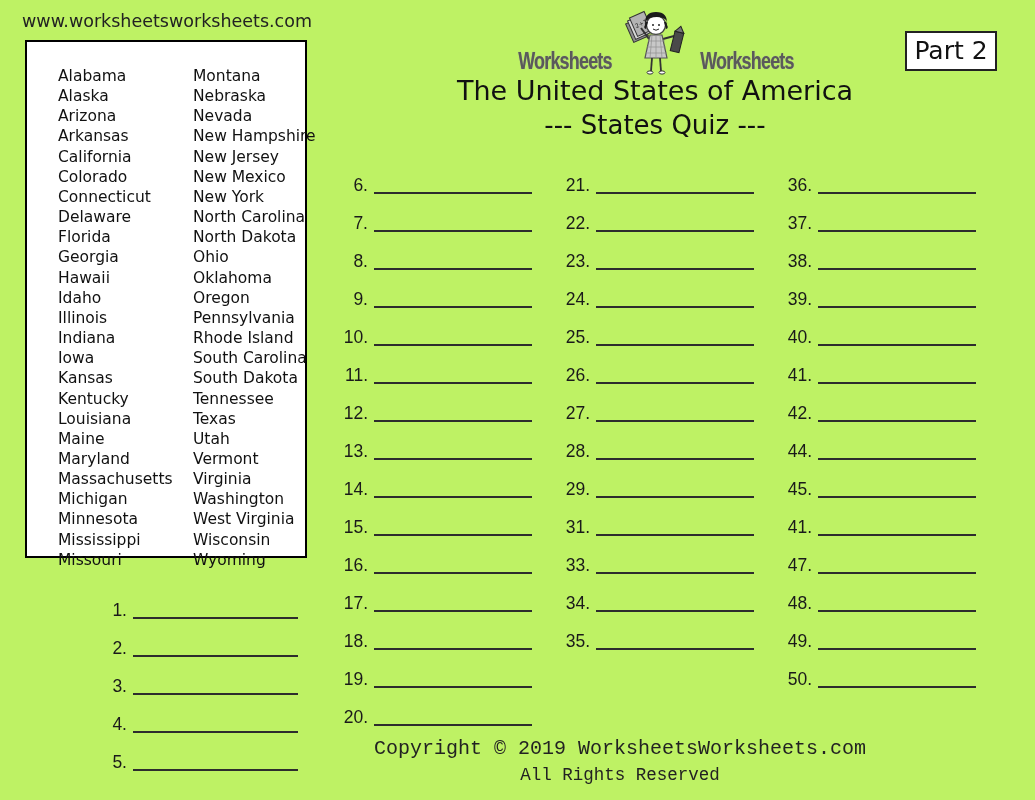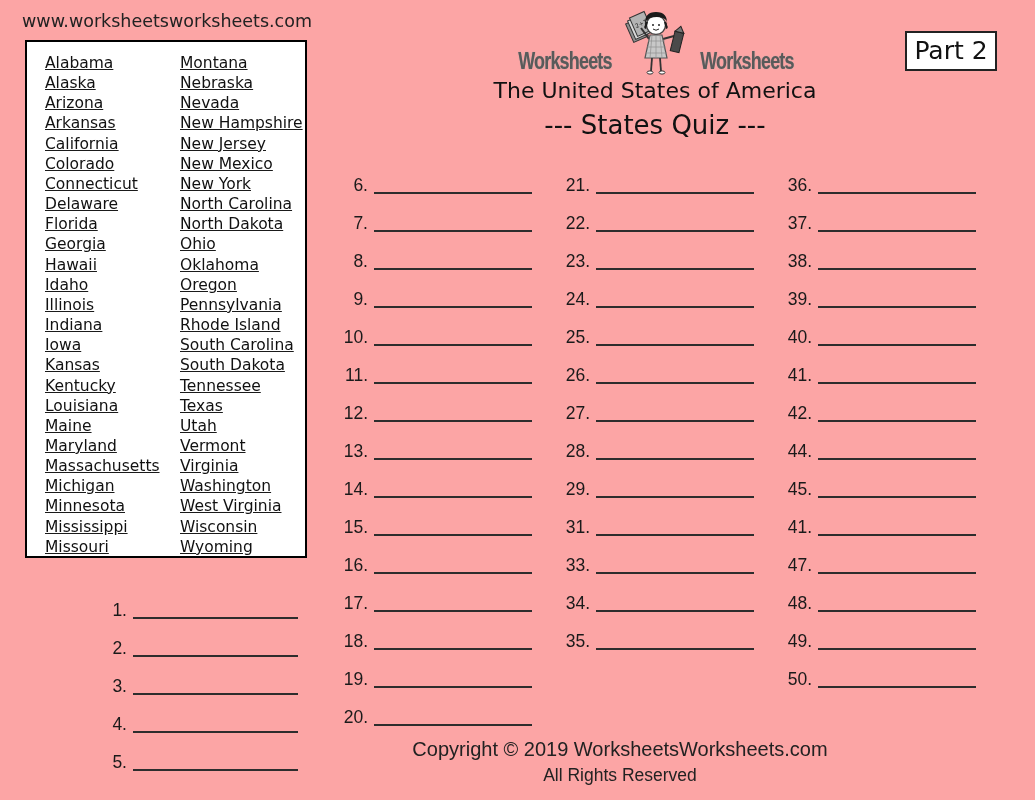--- a/index.html
+++ b/index.html
@@ -1,47 +1,47 @@
 <!DOCTYPE html>
 <html><head>
 <meta charset="utf-8">
 <style>
   html,body{margin:0;padding:0;background:#fff;}
-  .page{position:relative;width:1035px;height:800px;background:#fca5a5;overflow:hidden;
+  .page{position:relative;width:1035px;height:800px;background:#bef264;overflow:hidden;
         font-family:"DejaVu Sans",sans-serif;color:#1a1a1a;}
 
   
   .site-url{position:absolute;left:22px;top:11px;width:288px;text-align:center;
             font-size:17.5px;color:#222;}
 
   
   .word-bank{position:absolute;left:25px;top:40px;width:278px;height:514px;
              border:2px solid #000;background:#fff;}
-  .state-col{position:absolute;top:7px;margin:4px;padding:0;list-style:none;text-decoration:underline;}
+  .state-col{position:absolute;top:7px;margin:17px;padding:0;list-style:none;}
   .state-col.c1{left:14px;width:130px;}
   .state-col.c2{left:149px;width:128px;}
   .state-name{font-size:15.5px;line-height:20.15px;white-space:nowrap;color:#111;}
 
   
   .logo{position:absolute;left:556px;top:8px;width:200px;height:68px;display:flex;
         align-items:flex-end;justify-content:center;}
   .logo-text{font-family:"Liberation Sans",sans-serif;font-weight:bold;font-size:23px;
              color:#5a5a5a;transform:scaleX(0.78);transform-origin:center bottom;
              letter-spacing:-1px;line-height:1;padding-bottom:3px;
              text-shadow:0 0 1px #9a9a9a;white-space:nowrap;}
   .kid-svg{flex:0 0 auto;margin:0 -6px;}
 
   
   .part-badge{position:absolute;left:905px;top:31px;width:88px;height:36px;
               border:2.5px solid #222;font-size:25px;line-height:36px;text-align:center;
               color:#111;background:#fff;}
 
   
   .title-wrap{position:absolute;left:355px;top:75px;width:600px;text-align:center;}
-  .title-line1{font-size:22px;line-height:32px;color:#111;}
+  .title-line1{font-size:27px;line-height:32px;color:#111;}
   .title-line2{font-size:26px;line-height:30px;color:#111;margin-top:3px;}
 
   
   .blank-col{position:absolute;}
   .blank-row{display:flex;align-items:flex-start;height:38px;}
   .blank-num{font-family:"Liberation Sans",sans-serif;font-size:17.5px;line-height:20px;
              color:#1a1a1a;text-align:right;flex:0 0 auto;padding-right:6px;}
   .blank-line{height:0;border-bottom:2px solid #2d2d2d;margin-top:17px;flex:0 0 auto;}
 
   .col-left{left:100px;top:600px;}
@@ -49,21 +49,21 @@
   .col-left .blank-line{width:165px;}
 
   .col-a{left:338px;top:175px;}
   .col-b{left:560px;top:175px;}
   .col-c{left:782px;top:175px;}
   .col-a .blank-num,.col-b .blank-num,.col-c .blank-num{width:30px;}
   .col-a .blank-line,.col-b .blank-line,.col-c .blank-line{width:158px;}
 
   
   .copyright{position:absolute;left:370px;top:737px;width:500px;text-align:center;
-             font-family:Liberation Sans, sans-serif;color:#222;}
+             font-family:Liberation Mono, monospace;color:#222;}
   .copyright-line1{font-size:20px;line-height:24px;}
   .copyright-line2{font-size:17.5px;line-height:22px;margin-top:3px;}
 </style>
 </head>
 <body>
 
 <div class="page">
 
   <div class="site-url">www.worksheetsworksheets.com</div>
 

